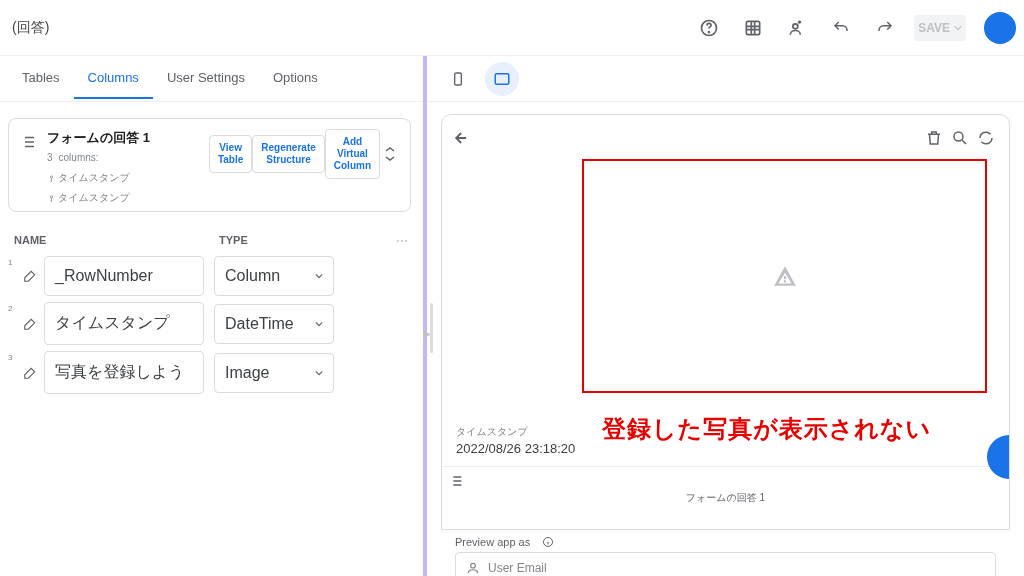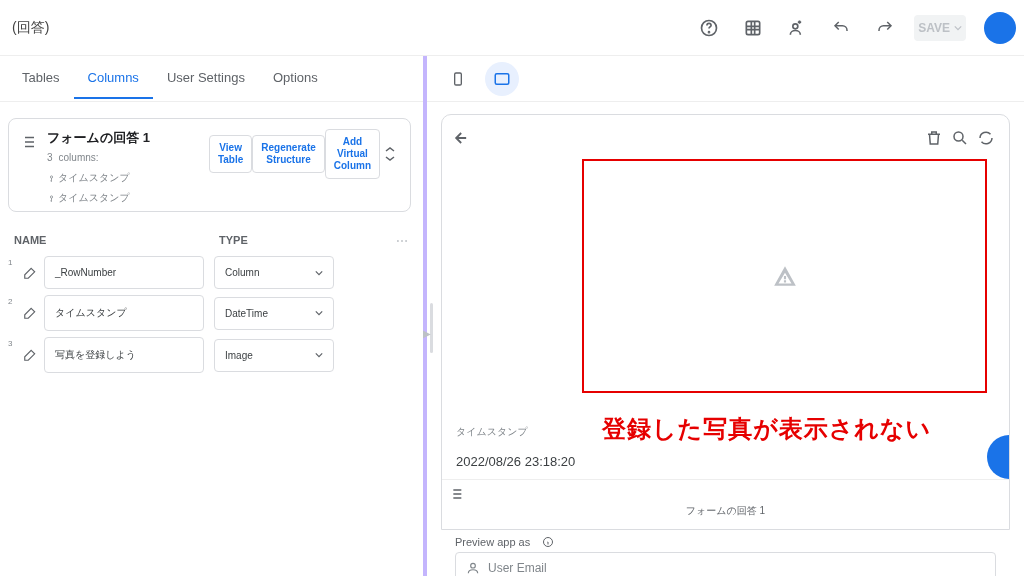--- a/index.html
+++ b/index.html
@@ -34,21 +34,21 @@
 .col-head .n { width: 205px;}
 .col-head .t { flex:1; }
 .col-head .m { color:#bdc1c6; }
 
 .rows { padding: 0 8px 8px;}
 .row { display:flex; align-items:center; gap:4px; margin-bottom:6px;}
 .row .idx { width:8px; font-size:8px; color:#80868b; align-self:flex-start; padding-top:2px;}
 .row .pen { width:20px; display:flex; justify-content:center; color:#5f6368;}
 .row .name-f { flex:0 0 160px; }
 .row .type-f { flex:0 0 120px; margin-left:6px; display:flex; align-items:center;}
-.field { border:1px solid #dadce0; border-radius:4px; padding:10px 10px; font-size:10px; color:#3c4043; background:#fff;}
+.field { border:1px solid #dadce0; border-radius:4px; padding:10px 10px; font-size:16px; color:#3c4043; background:#fff;}
 .type-f .field { flex:1; display:flex; justify-content:space-between; align-items:center;}
 .scroll-stub { width:60px; height:5px; background:#dadce0; border-radius:3px; margin:12px 0 0 14px;}
 
 .device-bar { height:46px; display:flex; align-items:center; gap:10px; padding-left:14px; border-bottom:1px solid #eee;}
 .dev-btn { width:34px; height:34px; border-radius:50%; display:flex; align-items:center; justify-content:center; color:#5f6368; cursor:pointer;}
 .dev-btn.active { background:#e8f0fe; color:#1a73e8;}
 
 .preview-wrap { flex:1; padding: 12px 14px 0; display:flex; flex-direction:column;}
 .pv-card { border:1px solid #dadce0; border-radius:10px 10px 0 0; flex:1; position:relative; background:#fff; display:flex; flex-direction:column;}
 .pv-head { display:flex; padding:10px 10px 4px; align-items:center;}
@@ -56,21 +56,21 @@
 .pv-head-sp { flex:1;}
 .pv-head .icon-btn { width:26px; height:26px;}
 
 .img-box { border:2px solid #e60000; margin: 4px 22px 4px 140px; height:234px; position:relative; display:flex; align-items:center; justify-content:center;}
 .img-warn { color:#bdc1c6; }
 
 .annot { color:#e60000; font-size:24px; font-weight:700; position:absolute; top:298px; left:160px; letter-spacing:1px;}
 
 .ts-sec { padding: 0 14px; margin-top:28px;}
 .ts-lbl { font-size:10px; color:#80868b;}
-.ts-val { font-size:13px; color:#3c4043; margin-top:15px;}
+.ts-val { font-size:13px; color:#3c4043; margin-top:2px;}
 
 .bottom-nav { border-top:1px solid #eee; margin-top:10px; padding:6px; text-align:center;}
 .bn-icon { color:#5f6368; font-size:14px; }
 .bn-lbl { font-size:10px; color:#5f6368; margin-top:2px;}
 
 .pv-as { padding: 6px 14px 0; font-size:11px; color:#5f6368; display:flex; align-items:center; gap:12px;}
 .email-f { margin: 4px 14px 0; border:1px solid #dadce0; border-radius:4px; padding:8px 10px; display:flex; align-items:center; gap:8px; color:#80868b; font-size:12px;}
 
 .divider { position:absolute; left:427px; top:120px; bottom:40px; width:8px; display:flex; align-items:center; justify-content:center;}
 .div-handle{ width:3px; height:50px; background:#dadce0; border-radius:2px;}

